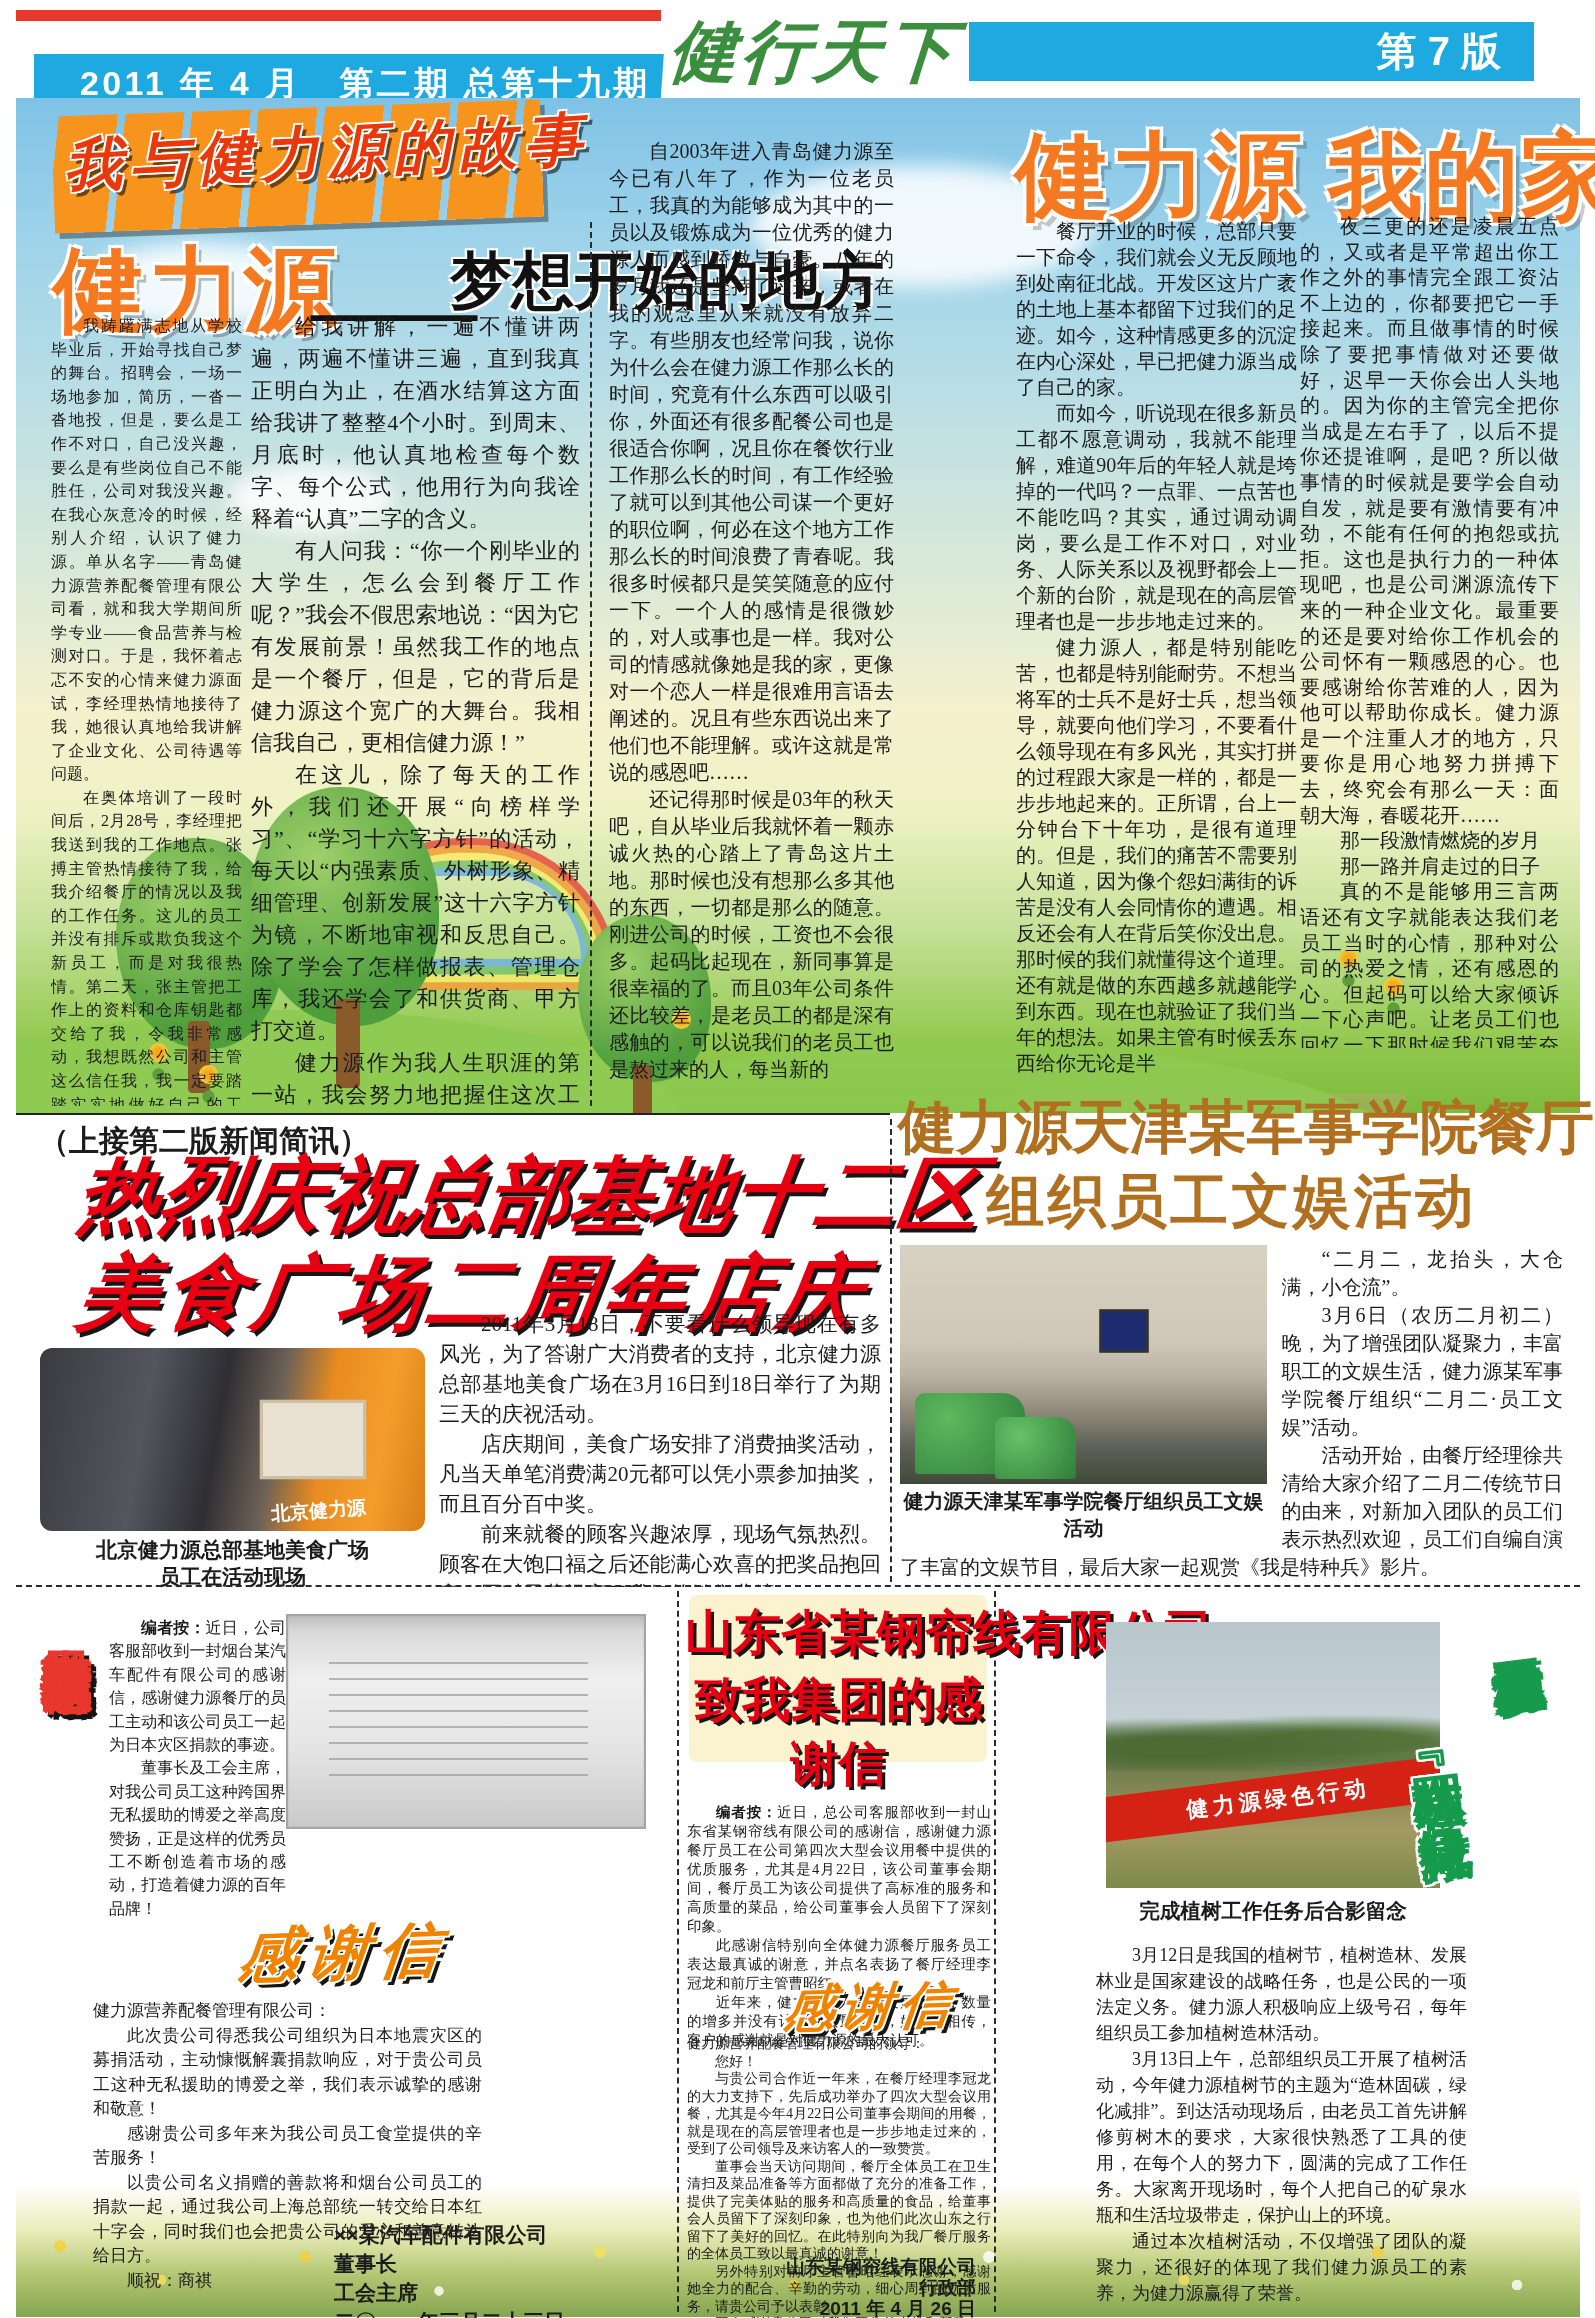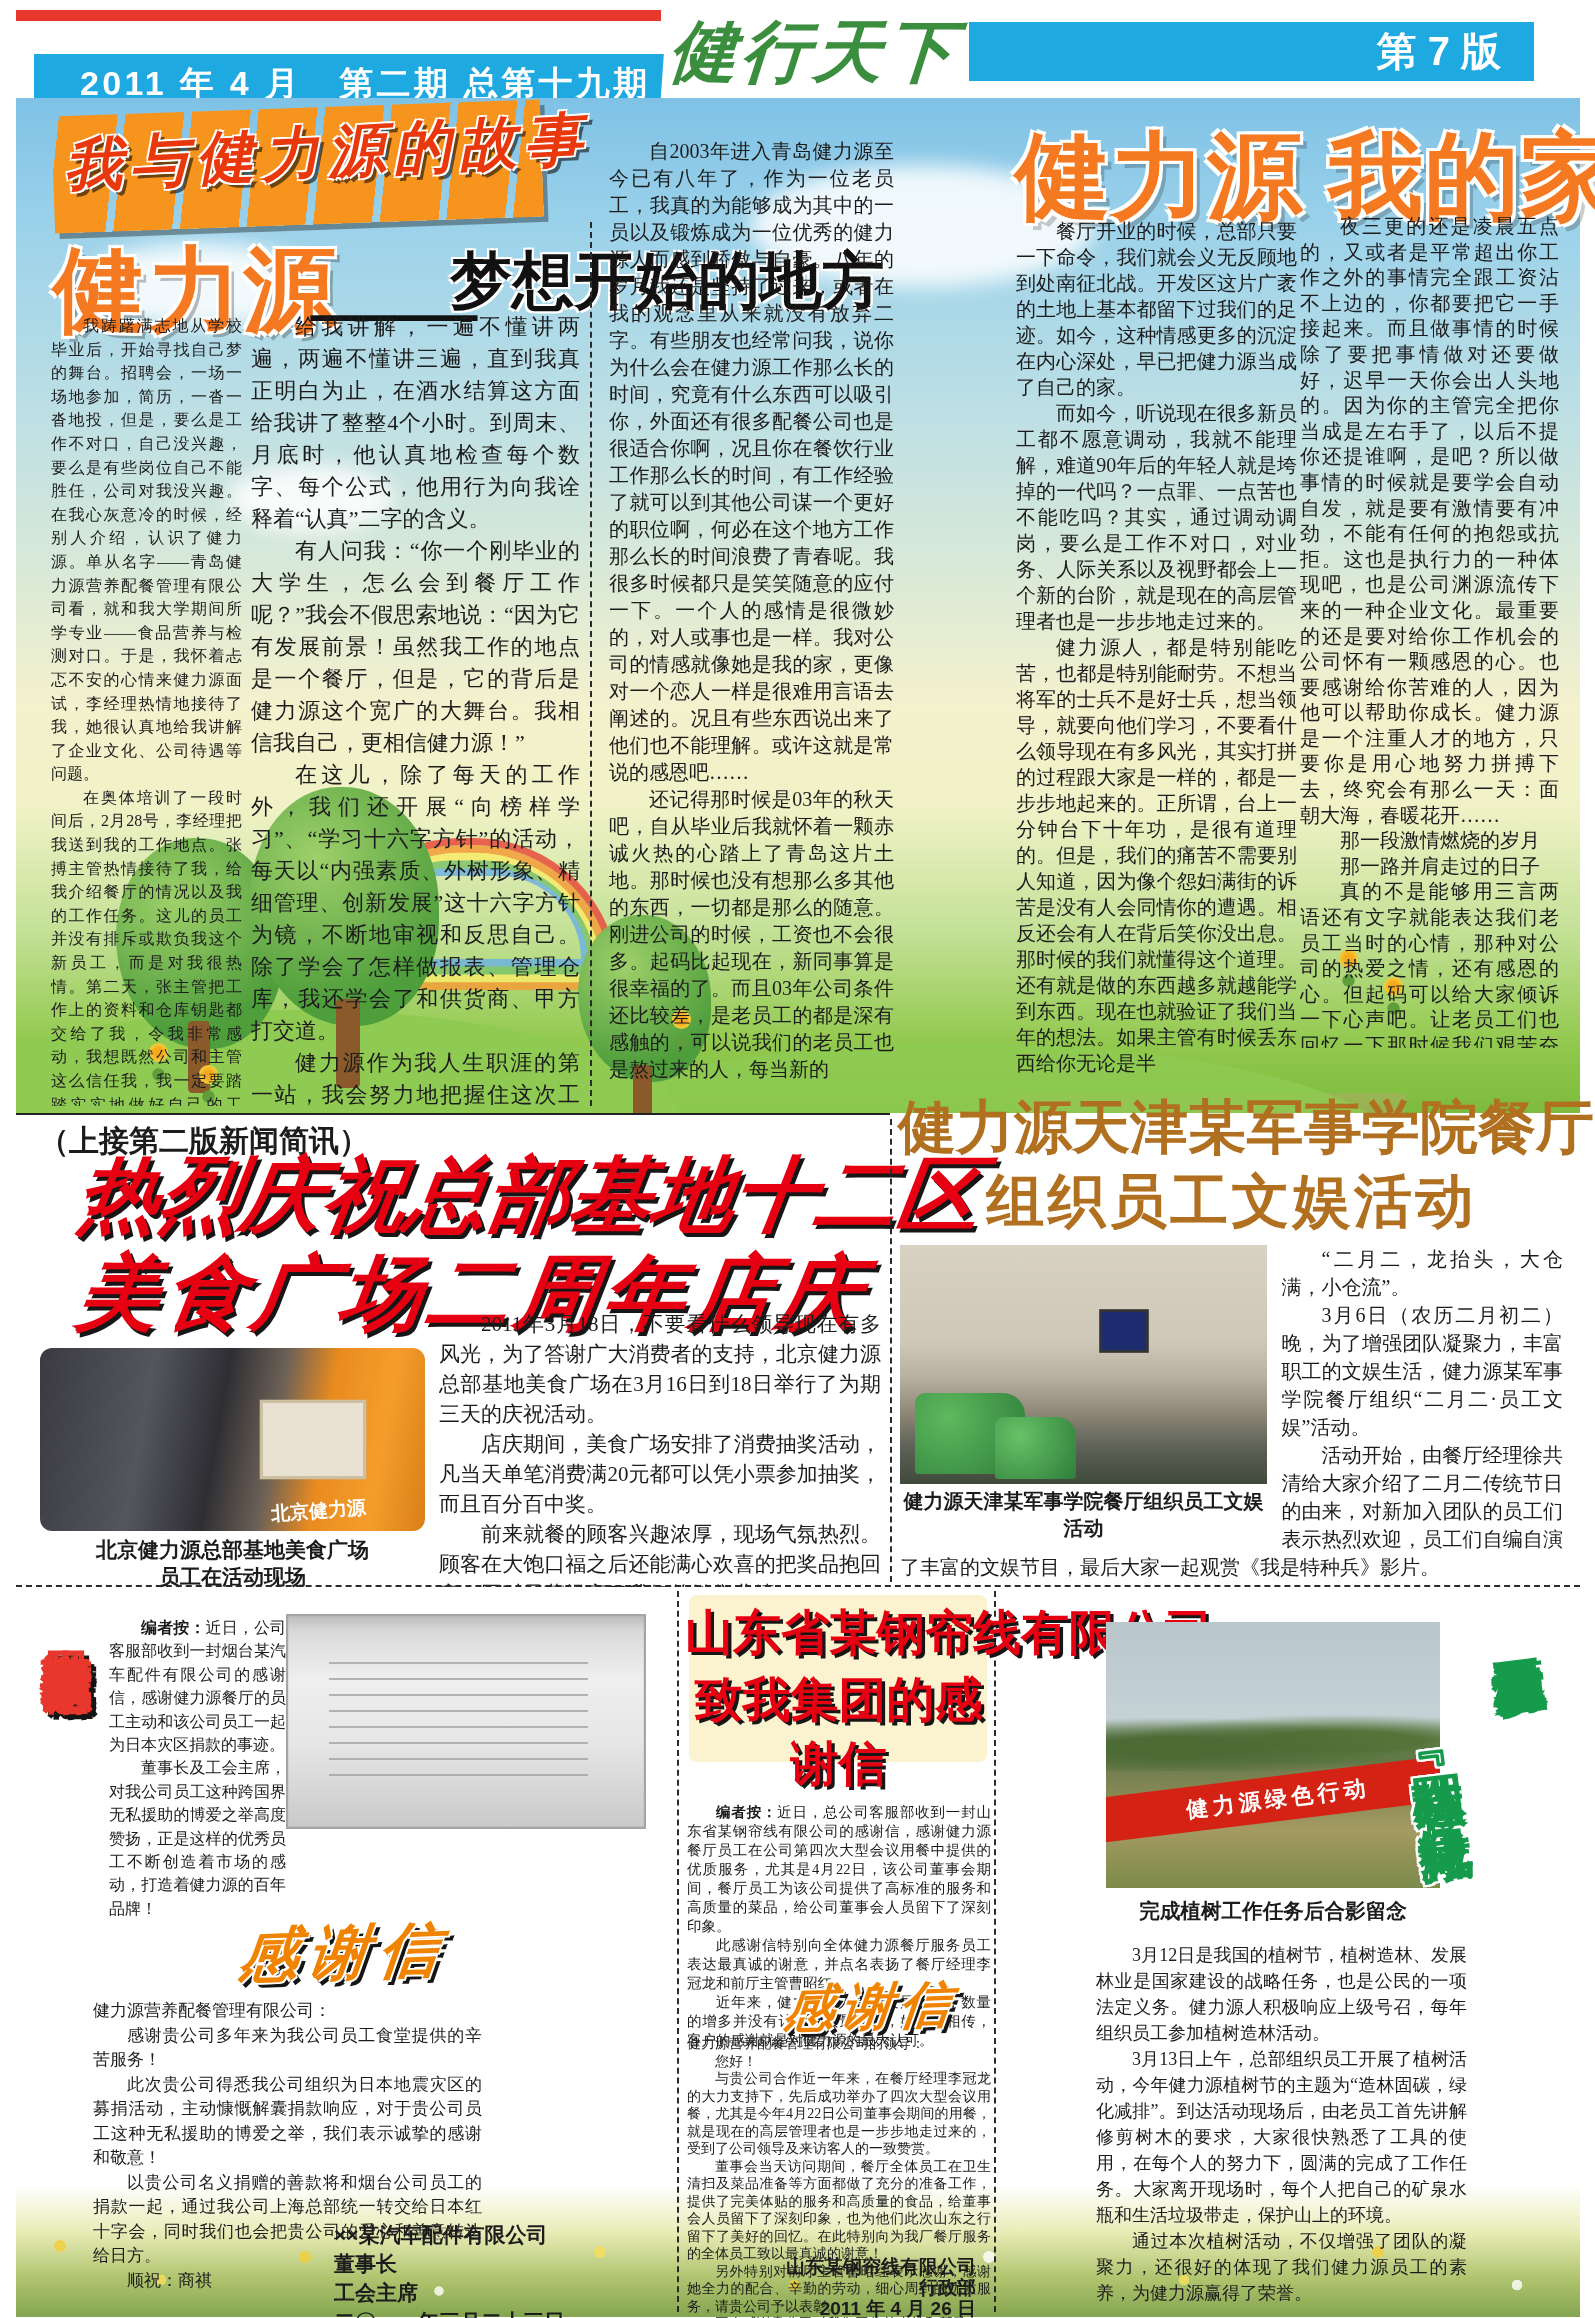--- a/index.html
+++ b/index.html
@@ -261,22 +261,22 @@
     <p><span class="lead">编者按：</span><span>近日，公司客服部收到一封烟台某汽车配件有限公司的感谢信，感谢健力源餐厅的员工主动和该公司员工一起为日本灾区捐款的事迹。</span></p>
     <p>董事长及工会主席，对我公司员工这种跨国界无私援助的博爱之举高度赞扬，正是这样的优秀员工不断创造着市场的感动，打造着健力源的百年品牌！</p>
   </div>
   <div class="abs letter-photo">
       <div class="lines"></div>
     </div>
   <div class="abs script bl-script">感谢信</div>
   <div class="abs bl-letter just">
     <p style="text-indent:0;">健力源营养配餐管理有限公司：</p>
     <div>
+        <p>此次贵公司得悉我公司组织为日本地震灾区的募捐活动，主动慷慨解囊捐款响应，对于贵公司员工这种无私援助的博爱之举，我们表示诚挚的感谢和敬意！</p>
         <p>感谢贵公司多年来为我公司员工食堂提供的辛苦服务！</p>
-        <p>此次贵公司得悉我公司组织为日本地震灾区的募捐活动，主动慷慨解囊捐款响应，对于贵公司员工这种无私援助的博爱之举，我们表示诚挚的感谢和敬意！</p>
         <p>以贵公司名义捐赠的善款将和烟台公司员工的捐款一起，通过我公司上海总部统一转交给日本红十字会，同时我们也会把贵公司的爱心和善意转达给日方。</p>
         <p>顺祝：商祺</p>
       </div>
   </div>
   <div class="abs bl-sig nolist">
       <p>××某汽车配件有限公司</p>
       <p>董事长</p>
       <p>工会主席</p>
       <p>二〇一一年三月二十三日</p>
     </div>

